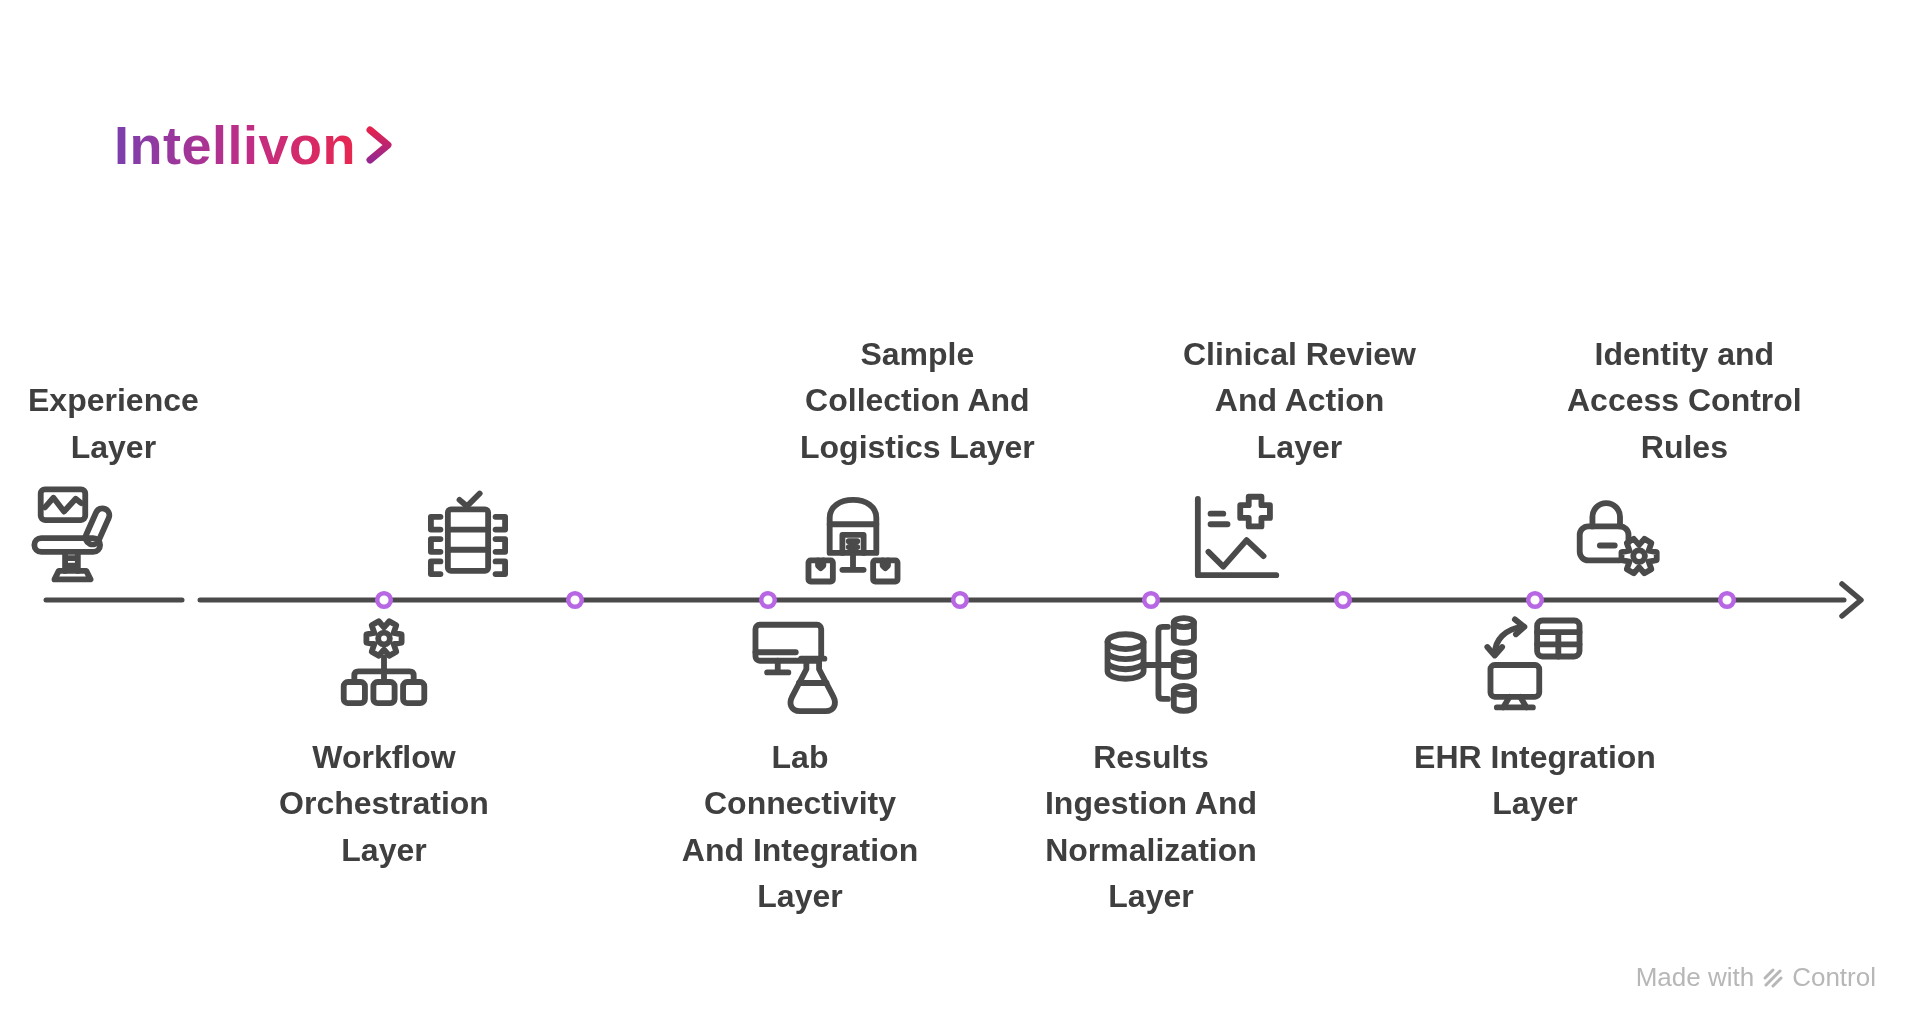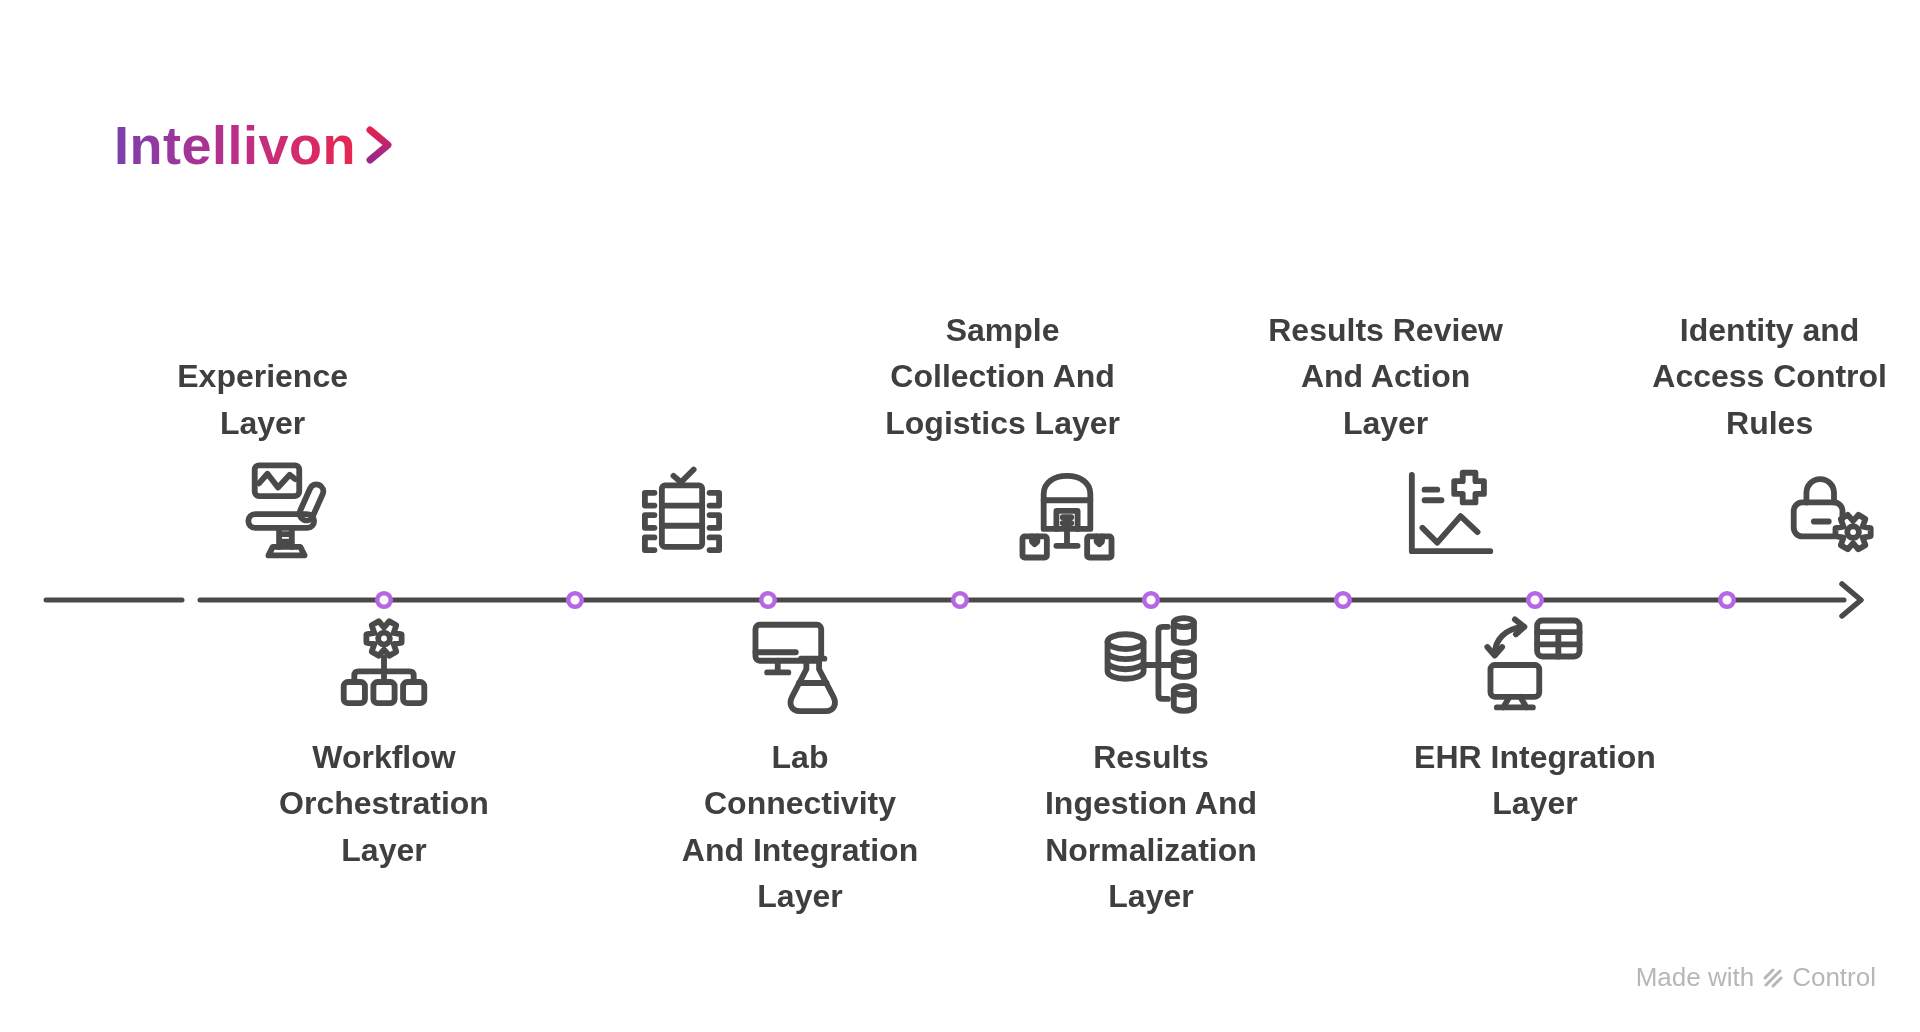--- a/index.html
+++ b/index.html
@@ -6,21 +6,21 @@
   body{width:1920px;height:1032px;background:#ffffff;position:relative;overflow:hidden;
        font-family:"Liberation Sans",sans-serif;}
 
   
   .brand{position:absolute;left:114px;top:114px;display:flex;align-items:center;gap:7px;}
   .brand-text{font-size:54px;font-weight:700;letter-spacing:0.5px;
               background:linear-gradient(90deg,#7b3fae 0%,#c02d86 55%,#e8274f 100%);
               -webkit-background-clip:text;background-clip:text;color:transparent;}
 
   
-  .titem{position:absolute;bottom:466px;width:320px;display:flex;flex-direction:column;align-items:flex-end;}
+  .titem{position:absolute;bottom:442px;width:320px;display:flex;flex-direction:column;align-items:flex-start;}
   .bitem{position:absolute;top:612px;width:320px;display:flex;flex-direction:column;align-items:center;justify-content:center;}
   .item-label{font-size:32px;font-weight:700;line-height:1.45;color:#3f3f3f;text-align:center;white-space:pre-line;}
   .titem .item-label{margin-bottom:14px;}
   .bitem .item-label{margin-top:16px;}
   .icon{width:106px;height:106px;flex:none;}
   .icon .st{fill:none;stroke:#4a4a4a;stroke-width:5.5;stroke-linecap:round;stroke-linejoin:round;}
   .icon .wf{fill:#ffffff;stroke:#4a4a4a;stroke-width:5.5;stroke-linecap:round;stroke-linejoin:round;}
 
   
   .axis{position:absolute;left:0;top:560px;}
@@ -95,21 +95,21 @@
     <path class="st" d="M46,54 h8 M46,59.5 h8"></path>
     <path class="st" d="M50,67 V78 M40,81 H60"></path>
     <rect class="st" x="8" y="72" width="23" height="20" rx="2"></rect>
     <path class="st" d="M17,72 v5 l2.5,2.5 2.5,-2.5 v-5"></path>
     <rect class="st" x="69" y="72" width="23" height="20" rx="2"></rect>
     <path class="st" d="M78,72 v5 l2.5,2.5 2.5,-2.5 v-5"></path>
   </svg>
 </div>
 
 <div class="titem" style="left:1183px">
-  <div class="item-label">Results Review
+  <div class="item-label">Clinical Review
 And Action
 Layer</div>
   <svg class="icon" viewBox="0 0 100 100">
     <path class="st" d="M14,14 V86 H88"></path>
     <path class="st" d="M26,28 h12 M26,38 h16"></path>
     <path class="st" d="M62,12 h12 v8 h8 v12 h-8 v8 h-12 v-8 h-8 v-12 h8 Z"></path>
     <polyline class="st" points="24,64 38,78 60,53 76,68"></polyline>
   </svg>
 </div>
 

